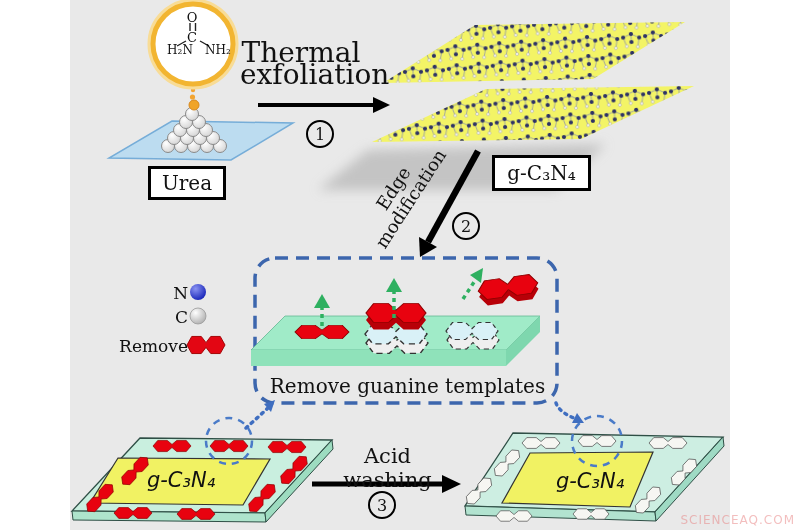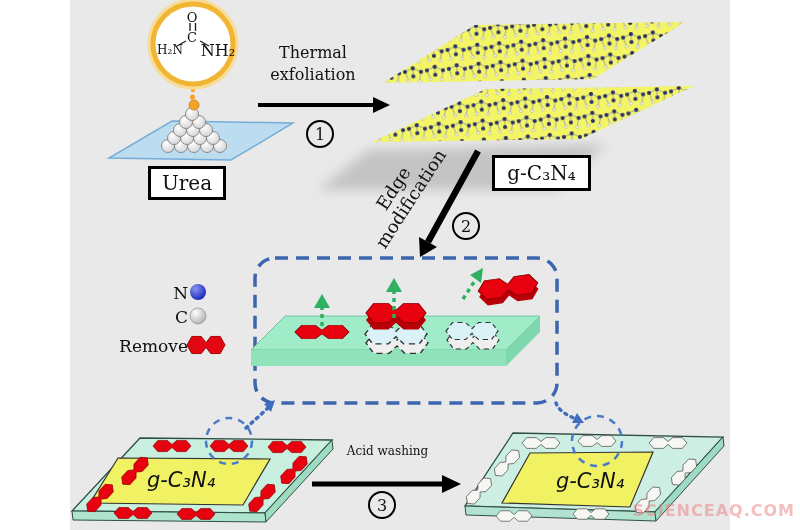--- a/index.html
+++ b/index.html
@@ -11,22 +11,22 @@
   .center{text-align:center;}
   .lbl-box{position:absolute;background:#fff;border:3px solid #000;display:flex;
            align-items:center;justify-content:center;font-size:20px;}
   .circnum{position:absolute;width:24px;height:24px;border:2.5px solid #000;border-radius:50%;
            background:#e9e9e9;display:flex;align-items:center;justify-content:center;
            font-size:16px;}
   .molecule-label{font-size:13px;transform:translate(-50%,-50%);}
   .legend-label{font-size:17px;width:78px;text-align:right;}
   .slab-label{font-style:italic;font-size:21px;font-family:"DejaVu Sans",sans-serif;transform:translate(-50%,-50%);}
   .rot-label{transform:rotate(-57deg);}
-  #watermark{position:absolute;right:5px;bottom:10px;font-family:"DejaVu Sans",sans-serif;
-             font-size:16px;font-weight:bold;letter-spacing:1px;color:rgba(232,125,125,0.5);}
+  #watermark{position:absolute;right:5px;bottom:3px;font-family:"DejaVu Sans",sans-serif;
+             font-size:12px;font-weight:normal;letter-spacing:1px;color:rgba(232,125,125,0.5);}
 </style>
 </head>
 <body>
 
 <div id="fig">
   <div id="bg"></div>
 
   <svg width="800" height="530" viewBox="0 0 800 530">
     <defs>
       <path id="guan" d="M -20 0 L -15 -9 L -5 -9 L 0 -2.5 L 5 -9 L 15 -9 L 20 0 L 15 9 L 5 9 L 0 2.5 L -5 9 L -15 9 Z"></path>
@@ -205,38 +205,39 @@
     </g>
     <circle cx="597" cy="441" r="25" fill="none" stroke="#4a7bc8" stroke-width="2.5" stroke-dasharray="7 6"></circle>
     <g>
       <path d="M556,403 Q559,412 574,418" fill="none" stroke="#3f6ec0" stroke-width="3.5" stroke-dasharray="2 5" stroke-linecap="round"></path>
       <polygon points="584,423 572,423 577,413" fill="#3f6ec0"></polygon>
     </g>
   </svg>
 
   <div class="t molecule-label" style="left:192px;top:17px;">O</div>
   <div class="t molecule-label" style="left:192px;top:37px;">C</div>
-  <div class="t molecule-label" style="left:170px;top:50px;font-size:12px;">H₂N</div>
-  <div class="t molecule-label" style="left:218px;top:50px;font-size:16px;">NH₂</div>
-
-  <div class="t center" style="left:252px;top:42px;width:122px;font-size:16px;line-height:22px;">Thermal exfoliation</div>
+  <div class="t molecule-label" style="left:180px;top:50px;font-size:12px;">H₂N</div>
+  <div class="t molecule-label" style="left:218px;top:50px;font-size:12px;">NH₂</div>
+
+  <div class="t center" style="left:240px;top:42px;width:122px;font-size:28px;line-height:22px;">Thermal exfoliation</div>
   <div class="circnum" style="left:306px;top:120px;">1</div>
 
   <div class="lbl-box" style="left:492px;top:155px;width:93px;height:30px;">g-C₃N₄</div>
 
   <div class="t center rot-label" style="left:346px;top:174px;width:112px;font-size:18px;line-height:20px;">Edge modification</div>
   <div class="circnum" style="left:452px;top:212px;">2</div>
 
   <div class="lbl-box" style="left:148px;top:166px;width:72px;height:28px;">Urea</div>
 
   <div class="t legend-label" style="left:110px;top:283px;">N</div>
   <div class="t legend-label" style="left:110px;top:307px;">C</div>
   <div class="t legend-label" style="left:110px;top:336px;">Remove</div>
 
+  <div class="t center" style="left:265px;top:374px;width:285px;font-size:20px;">Remove guanine templates</div>
 
   <div class="t slab-label" style="left:181px;top:480px;">g-C₃N₄</div>
   <div class="t slab-label" style="left:590px;top:481px;">g-C₃N₄</div>
 
-  <div class="t center" style="left:320px;top:444px;width:135px;font-size:12px;">Acid washing</div>
+  <div class="t center" style="left:320px;top:444px;width:135px;font-size:21px;">Acid washing</div>
   <div class="circnum" style="left:368px;top:491px;">3</div>
 
   <div id="watermark">SCIENCEAQ.COM</div>
 </div>
 
 </body></html>

